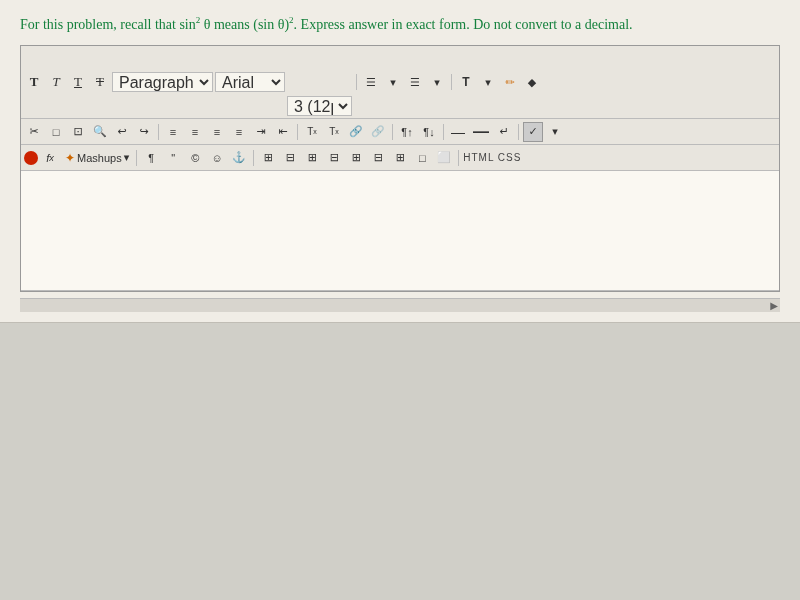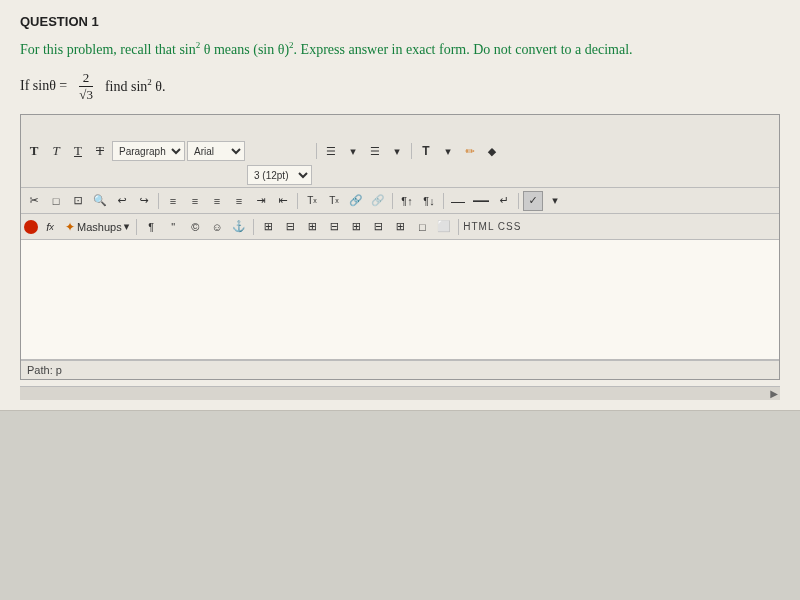--- a/index.html
+++ b/index.html
@@ -106,21 +106,21 @@
       border: 1px solid transparent;
       cursor: pointer;
       font-size: 11px;
       font-family: Arial, sans-serif;
       color: #333;
       user-select: none;
     }
 
     .tb-select {
       height: 20px;
-      font-size: 10px;
+      font-size: 16px;
       font-family: Arial, sans-serif;
       background: #f8f6ef;
       border: 1px solid #bbb;
       color: #333;
       padding: 0 2px;
       cursor: pointer;
     }
 
     .tb-separator {
       width: 1px;
@@ -201,50 +201,41 @@
       height: 20px;
     }
   </style>
 </head>
 <body>
 
 <div class="page-container">
 
   <div class="question-section">
 
-    <div class="question-header">QUESTION 1</div>
 
     <div class="problem-text">
       <span>For this problem, recall that sin<sup>2</sup> θ means (sin θ)<sup>2</sup>. Express answer in exact form. Do not convert to a decimal.</span>
     </div>
 
-    <div class="given-line">
-      <span>If sinθ =</span>
-      <span class="fraction">
-        <span class="numerator">2</span>
-        <span class="denominator">√3</span>
-      </span>
-      <span>find sin<sup>2</sup> θ.</span>
-    </div>
 
     <div class="editor-wrapper">
 
       <div class="toolbar-row">
         <button class="tb-btn bold-t">T</button>
         <button class="tb-btn italic-t">T</button>
         <button class="tb-btn underline-t">T</button>
         <button class="tb-btn strike-t">T</button>
 
         <select class="tb-select">
           <option>Paragraph</option>
           <option>Heading 1</option>
           <option>Heading 2</option>
         </select>
 
-        <select class="tb-select" style="width:58px;">
+        <select class="tb-select" style="width:70px;">
           <option>Arial</option>
           <option>Times New Roman</option>
           <option>Courier</option>
         </select>
 
         <select class="tb-select" style="width:65px;margin-top:48px;">
           <option>3 (12pt)</option>
           <option>1 (8pt)</option>
           <option>2 (10pt)</option>
           <option>4 (14pt)</option>
@@ -341,23 +332,20 @@
         <button class="tb-btn">⬜</button>
 
         <div class="tb-separator"></div>
 
         <span class="html-css-label">HTML CSS</span>
       </div>
 
       <div class="editor-content">
       </div>
 
-      <div class="editor-path">
-        <span>Path: p</span>
-      </div>
 
     </div>
 
     <div class="scrollbar-row">
       <span class="scrollbar-arrow">▶</span>
     </div>
 
   </div>
 
 

